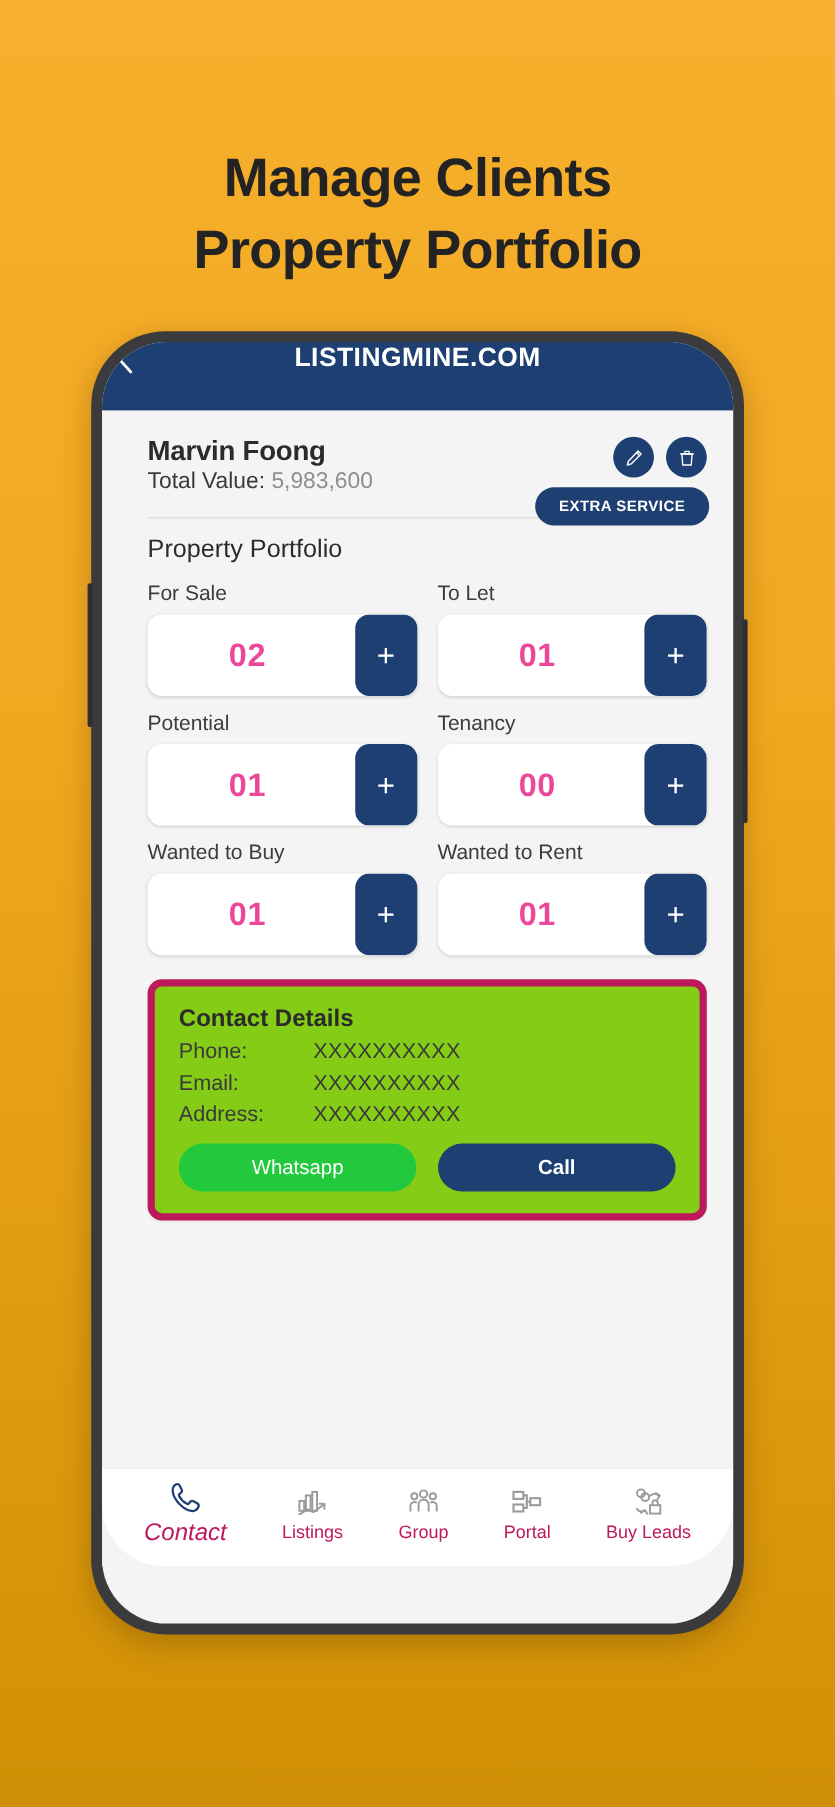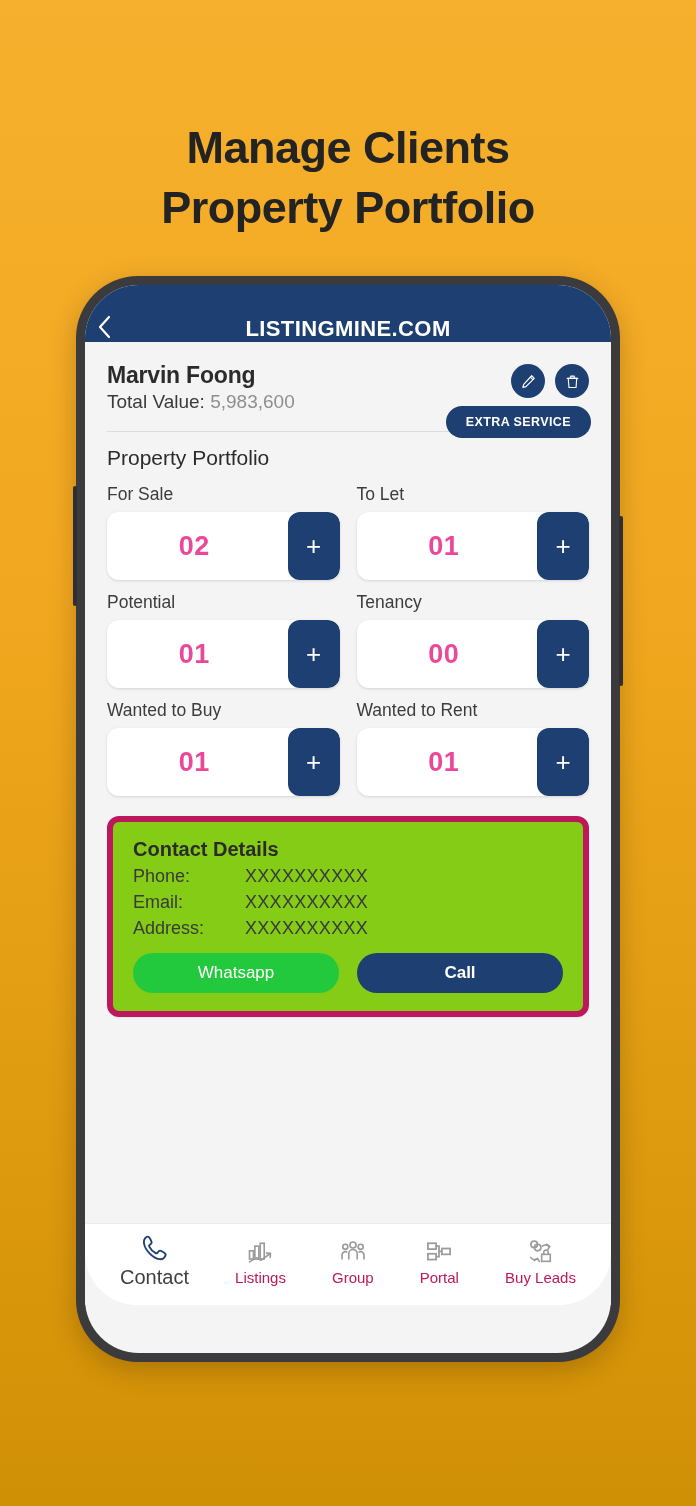--- a/index.html
+++ b/index.html
@@ -119,21 +119,21 @@
     width: 10px; height: 100%;
     background: #49494c;
     border-radius: 3px 0 0 3px;
   }
 
   
   .appbar {
     height: 57px;
     background: #1e3f72;
     display: flex;
-    align-items: flex-end;
+    align-items: flex-start;
     padding: 0 4px;
     position: relative;
   }
   .back-chevron {
     width: 30px; height: 30px;
     display: flex; align-items: center; justify-content: center;
     cursor: pointer;
   }
   .appbar-title {
     position: absolute;
@@ -145,21 +145,21 @@
     letter-spacing: 0.4px;
   }
 
   
   .content {
     background: #f4f4f4;
     height: calc(100% - 48px - 57px);
     display: flex;
     flex-direction: column;
   }
-  .scroll-area { flex: 1; overflow: hidden; }
+  .scroll-area { flex: 1; overflow: hidden; padding-left: 16px; }
 
   .client-block {
     padding: 20px 22px 0 22px;
     position: relative;
   }
   .client-name {
     font-size: 23px;
     font-weight: bold;
     color: #2b2b2b;
     letter-spacing: -0.2px;
@@ -313,21 +313,21 @@
     padding: 0 12px 8px 12px;
   }
   .nav-item {
     display: flex;
     flex-direction: column;
     align-items: center;
     gap: 3px;
     cursor: pointer;
     color: #be185d;
   }
-  .nav-item.active { color: #404040; }
+  .nav-item.active { color: #be185d; font-style: italic; }
   .nav-label { font-size: 15px; }
   .nav-item.active .nav-label { font-size: 20px; }
   .nav-icon { height: 30px; display: flex; align-items: flex-end; }
 </style>
 </head>
 <body>
 
 <div class="headline">
   <span>Manage Clients</span>
   <span class="l2">Property Portfolio</span>

